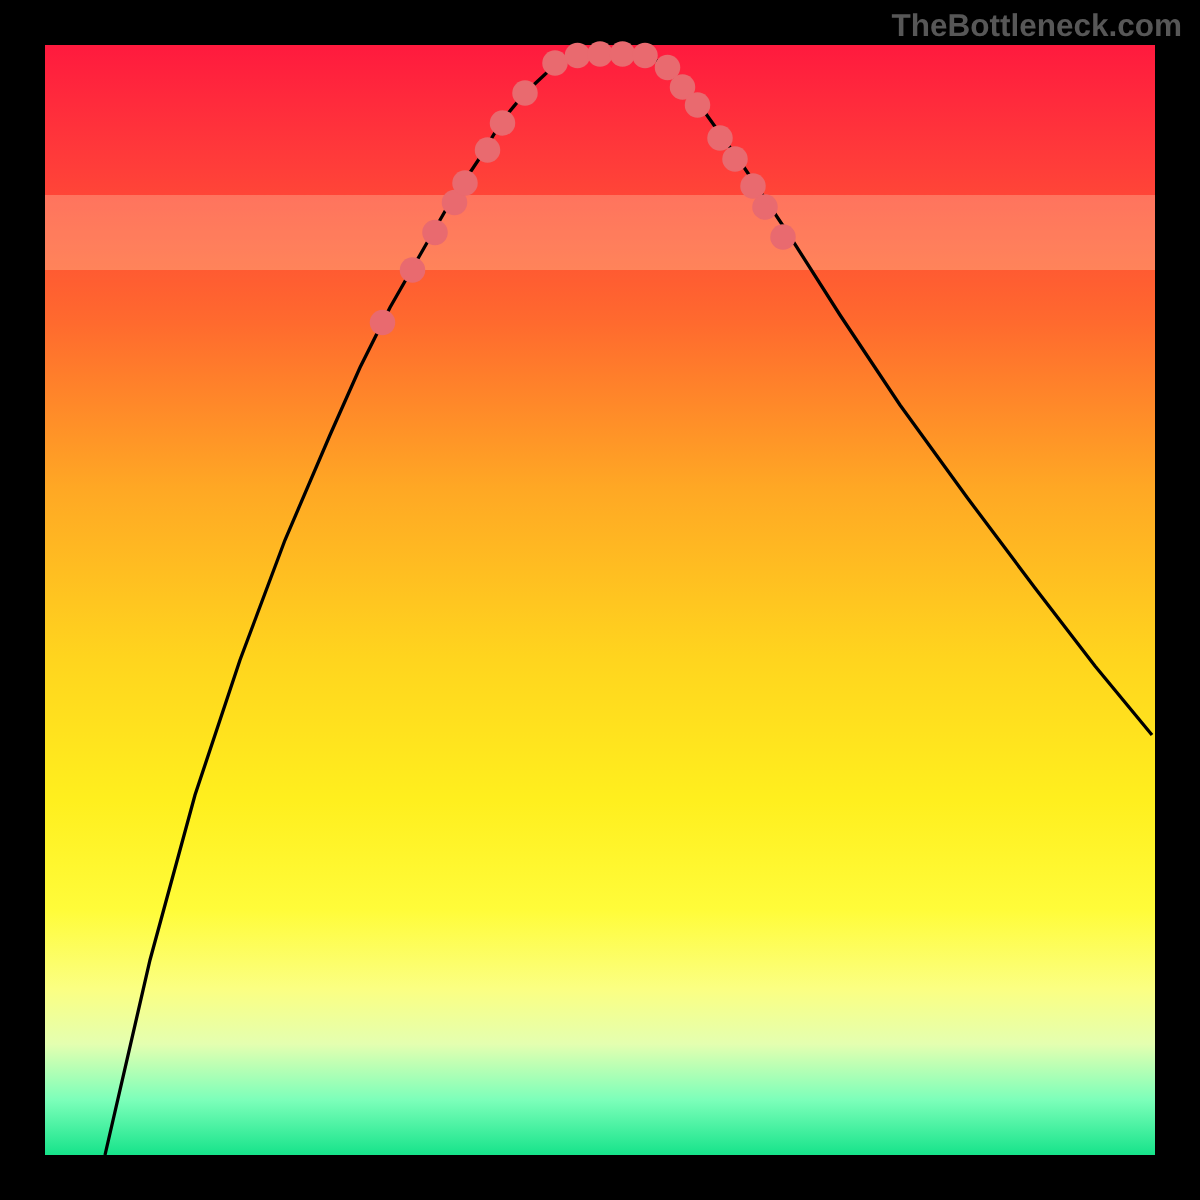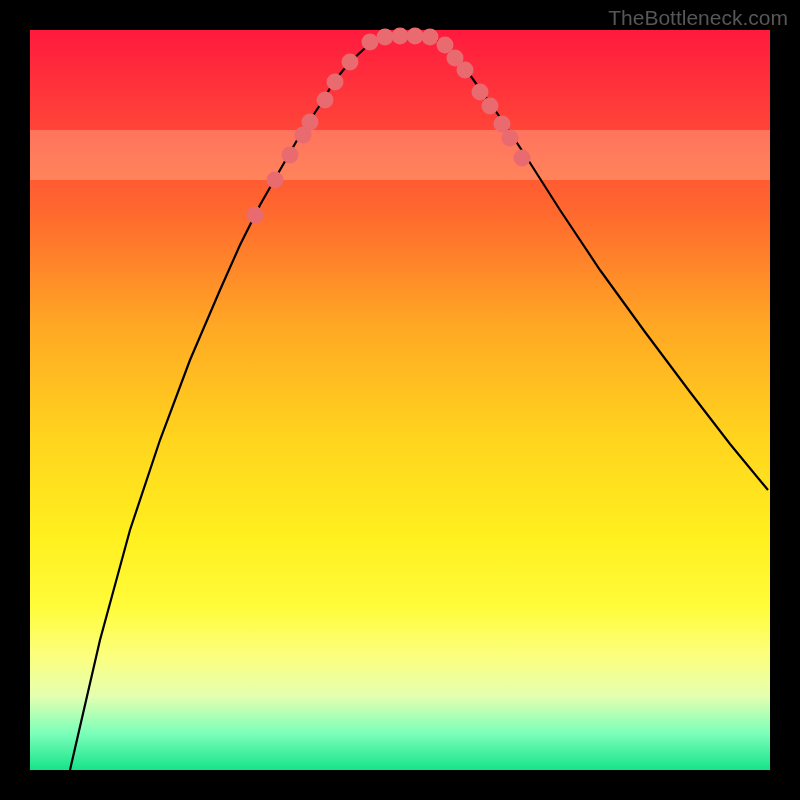--- a/index.html
+++ b/index.html
@@ -10,21 +10,21 @@
     position: relative;
     font-family: Arial, sans-serif;
     overflow: hidden;
   }
   .watermark {
     position: absolute;
     top: 6px;
     right: 12px;
     color: #575757;
     font-size: 21px;
-    font-weight: 400;
+    font-weight: 700;
     z-index: 10;
   }
   .plot-area {
     position: absolute;
     top: 30px;
     left: 30px;
     width: 740px;
     height: 740px;
     background: linear-gradient(to bottom,
       #ff1a3e 0%,

